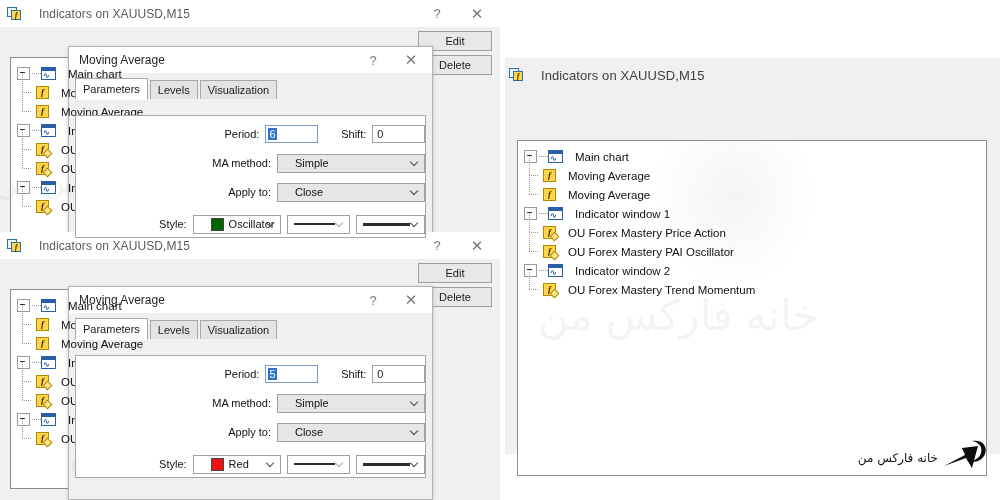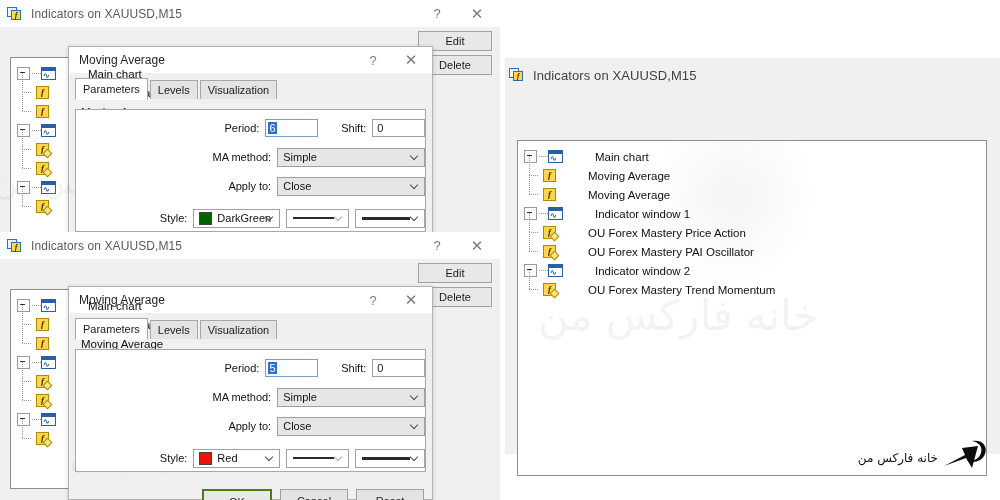--- a/index.html
+++ b/index.html
@@ -8,35 +8,35 @@
     background:#ffffff;
     font-family:"Liberation Sans", sans-serif;
     font-size:11px;color:#1a1a1a;
     -webkit-font-smoothing:antialiased;
   }
   .abs{position:absolute;box-sizing:border-box;}
 
   
   .win{background:#f0f0f0;border:1px solid #c8c8c8;box-sizing:border-box;}
   .win-title{height:27px;display:flex;align-items:center;background:#ffffff;position:relative;}
-  .win-title .ttl{font-size:12px;color:#5a5a5a;margin-left:8px;letter-spacing:.1px;}
+  .win-title .ttl{font-size:12px;color:#5a5a5a;margin-left:16px;letter-spacing:.1px;}
   .win-ico{width:16px;height:14px;margin-left:7px;position:relative;flex:0 0 auto;}
   .win-ico .sq1{position:absolute;left:0;top:0;width:10px;height:10px;border:1.2px solid #2f6fa8;background:#eef4fb;box-sizing:border-box;}
   .win-ico .sq2{position:absolute;left:4px;top:3px;width:10px;height:10px;border:1.2px solid #2f6fa8;background:#ffd54a;box-sizing:border-box;
      font-size:8px;font-style:italic;font-weight:bold;color:#4a3a00;text-align:center;line-height:9px;font-family:"Liberation Serif",serif;}
   .tbtn{position:absolute;top:0;height:27px;width:34px;display:flex;align-items:center;justify-content:center;
         font-size:13px;color:#7a7a7a;}
   .tbtn.q{right:46px;}
   .tbtn.x{right:6px;font-size:15px;}
 
   
   .treebox{background:#ffffff;border:1px solid #8d8d8d;overflow:hidden;position:relative;}
   .tree{padding:6px 0 0 6px;position:relative;z-index:2;}
   .trow{height:19px;display:flex;align-items:center;white-space:nowrap;}
-  .trow .lbl{font-size:11.5px;color:#101010;margin-left:20px;padding-left:12px;}
+  .trow .lbl{font-size:11.5px;color:#101010;margin-left:0;padding-left:12px;}
   .tog{width:11px;height:11px;border:1px solid #9a9a9a;background:#fff;position:relative;flex:0 0 auto;margin-right:2px;}
   .tog:after{content:"";position:absolute;left:2px;top:4px;width:5px;height:1px;background:#333;}
   .dots{width:9px;height:1px;border-top:1px dotted #9a9a9a;flex:0 0 auto;}
   .indent{width:19px;flex:0 0 auto;height:19px;position:relative;}
   .indent:before{content:"";position:absolute;left:5px;top:-10px;bottom:10px;border-left:1px dotted #9a9a9a;}
   .indent:after{content:"";position:absolute;left:5px;top:9px;width:9px;border-top:1px dotted #9a9a9a;}
   .ico-chart{width:15px;height:13px;border:1.3px solid #2b5fa5;background:#fff;position:relative;flex:0 0 auto;box-sizing:border-box;}
   .ico-chart:before{content:"";position:absolute;left:0;top:0;right:0;height:3px;background:#2b5fa5;}
   .ico-chart .wv{position:absolute;left:1px;top:4px;font-size:8px;line-height:8px;color:#2b5fa5;font-weight:bold;}
   .ico-f{width:13px;height:13px;border:1.2px solid #b08900;background:#ffd54a;position:relative;flex:0 0 auto;box-sizing:border-box;
@@ -48,27 +48,27 @@
         font-size:11px;color:#1a1a1a;}
 
   
   .dlg{background:#f0f0f0;border:1px solid #b4b4b4;box-shadow:0 1px 4px rgba(0,0,0,.18);box-sizing:border-box;}
   .dlg-title{height:26px;background:#ffffff;display:flex;align-items:center;position:relative;}
   .dlg-title .ttl{font-size:12px;color:#262626;margin-left:10px;}
   .tabs{display:flex;align-items:flex-end;height:20px;margin:6px 0 0 6px;position:relative;z-index:3;}
   .tab{height:18px;padding:0 7px;display:flex;align-items:center;font-size:11px;background:#e4e4e4;border:1px solid #a8a8a8;
        border-bottom:none;color:#1a1a1a;margin-right:2px;}
   .tab.on{background:#ffffff;height:20px;border-bottom:1px solid #ffffff;margin-bottom:-1px;}
-  .panel{background:#ffffff;border:1px solid #a8a8a8;margin:10px 6px;position:relative;z-index:2;}
+  .panel{background:#ffffff;border:1px solid #a8a8a8;margin:16px 6px;position:relative;z-index:2;}
   .frow{display:flex;align-items:center;height:22px;margin-top:7px;}
   .flabel{font-size:11px;text-align:right;padding-right:6px;color:#111;}
   .ipt{height:18px;border:1px solid #7a9dc4;background:#fff;box-sizing:border-box;display:flex;align-items:center;padding:0 2px;font-size:11px;}
   .ipt.plain{border:1px solid #a0a0a0;padding-left:4px;}
   .sel{height:19px;border:1px solid #a0a0a0;background:#e6e6e6;box-sizing:border-box;display:flex;align-items:center;
-       padding-left:5px;font-size:11px;position:relative;color:#111;}
+       padding-left:17px;font-size:11px;position:relative;color:#111;}
   .sel .cv{position:absolute;right:6px;top:4px;width:7px;height:7px;}
   .sel .cv:before{content:"";position:absolute;left:0;top:0;width:5px;height:5px;border-right:1.3px solid #4a4a4a;border-bottom:1.3px solid #4a4a4a;transform:rotate(45deg);}
   .sel.white{background:#fff;}
   .selm{color:#fff;background:#2f6fd0;padding:0 1px;}
   .swatch{width:11px;height:11px;border:1px solid #444;margin-right:5px;flex:0 0 auto;}
   .lineprev{flex:1;height:2px;background:#2a2a2a;margin:0 14px 0 6px;}
   .lineprev.thick{height:3px;}
   .btnrow{display:flex;justify-content:flex-end;gap:8px;padding:7px 8px 0 0;}
   .dbtn{width:66px;height:21px;background:#e4e4e4;border:1px solid #a0a0a0;display:flex;align-items:center;justify-content:center;font-size:11px;}
   .dbtn.def{border:2px solid #4d7c0f;background:#e8e8e8;}
@@ -267,21 +267,21 @@
       <span class="sel" style="width:152px;">
         <span>Close</span>
         <span class="cv"></span>
       </span>
     </div>
 
     <div class="frow" style="margin-top:10px;">
       <span class="flabel" style="width:135px;">Style:</span>
       <span class="sel white" style="width:104px;">
         <span class="swatch" style="background:#006400;"></span>
-        <span>DarkGreen</span>
+        <span>Oscillator</span>
         <span class="cv"></span>
       </span>
       <span class="sel white" style="width:76px;margin-left:6px;padding-left:0;">
         <span class="lineprev" style="height:1.5px;"></span>
         <span class="cv" style="opacity:.45;"></span>
       </span>
       <span class="sel white" style="width:84px;margin-left:6px;padding-left:0;">
         <span class="lineprev thick"></span>
         <span class="cv"></span>
       </span>

